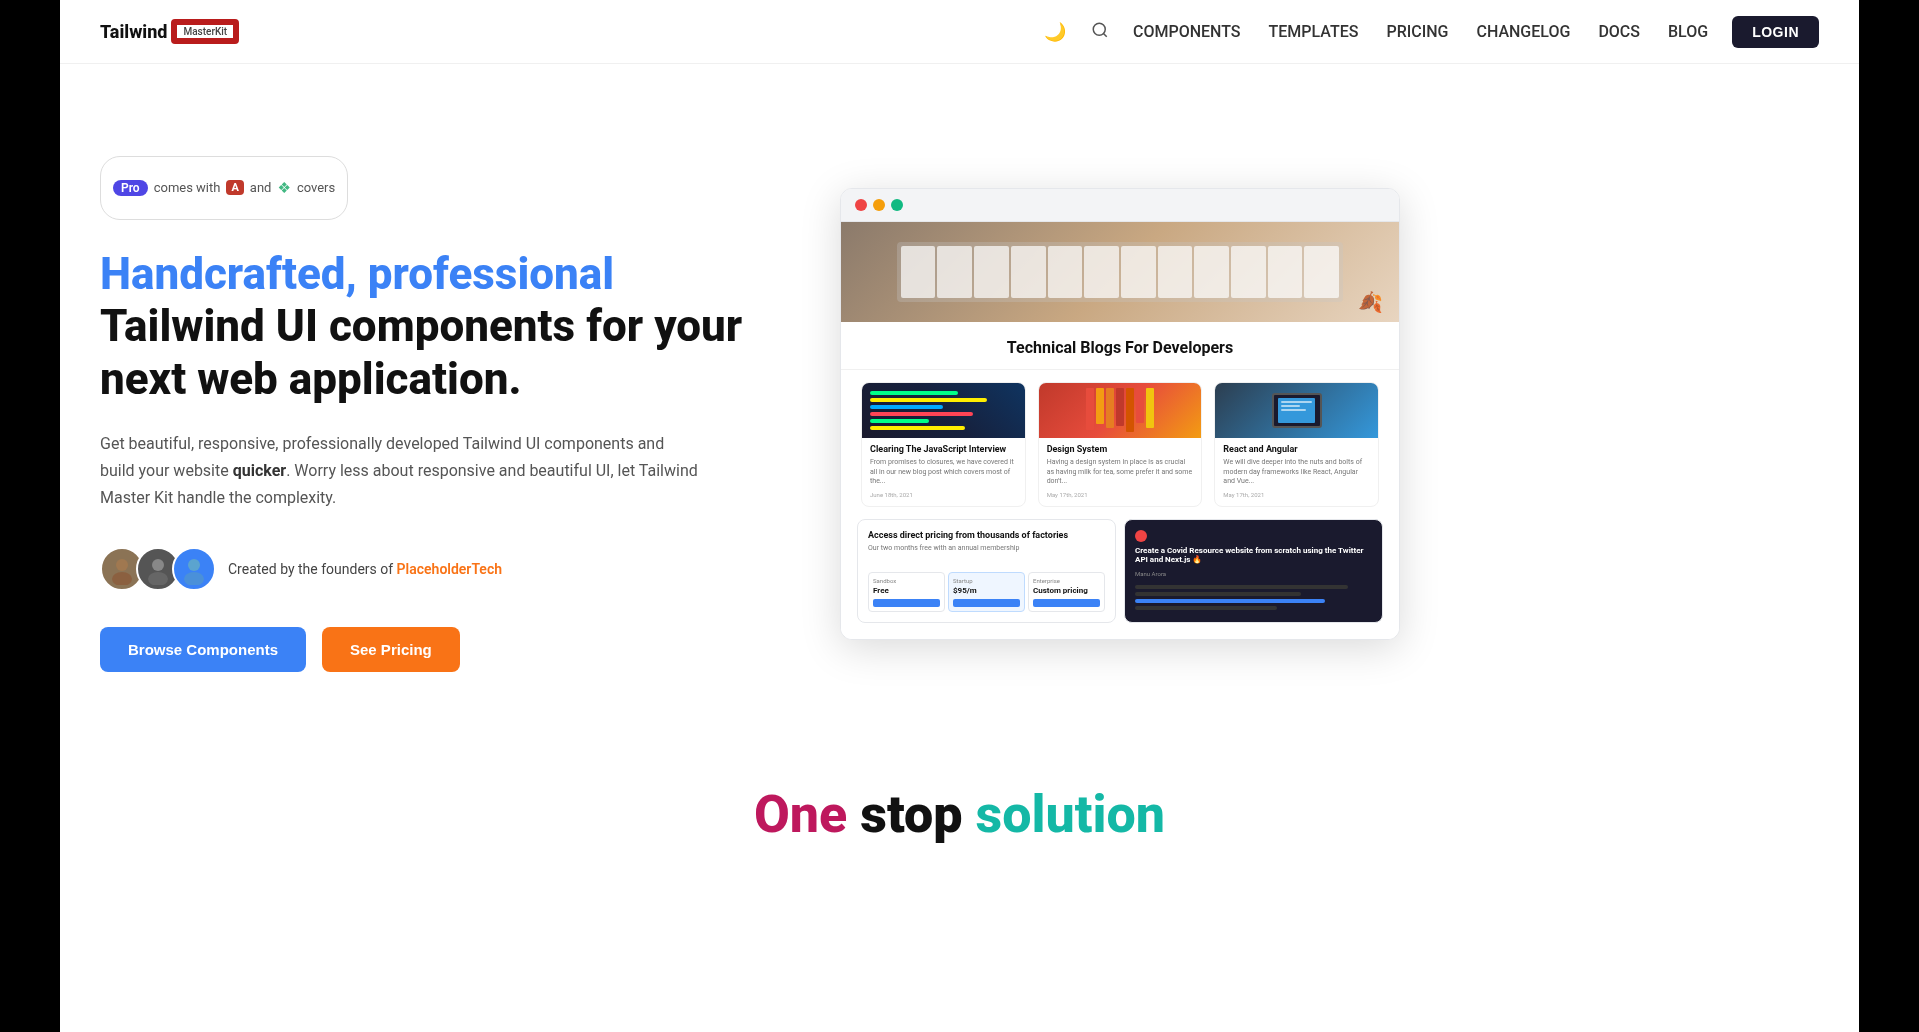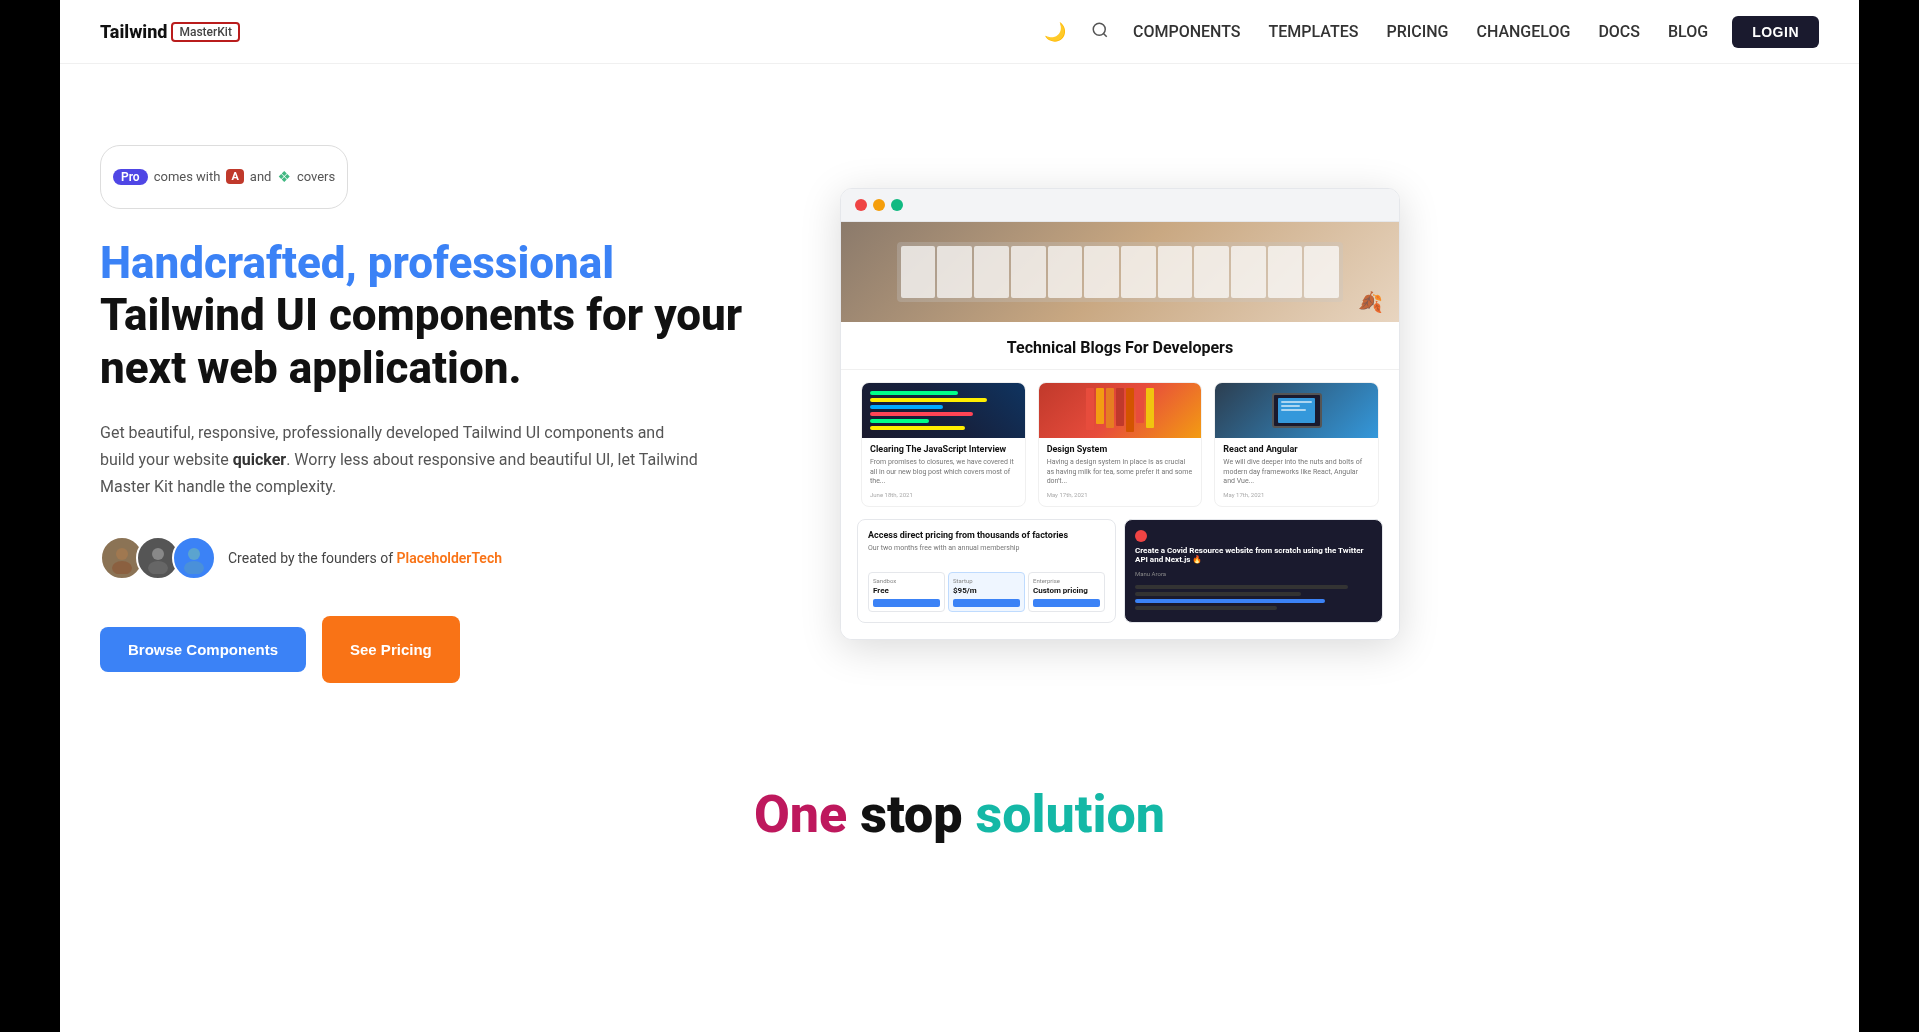--- a/index.html
+++ b/index.html
@@ -50,24 +50,24 @@
       align-items: center;
       gap: 4px;
     }
 
     .logo-tailwind {
       color: #111;
       font-weight: 800;
     }
 
     .logo-masterkit {
-      border: 2px solid #b91c1c;
+      border: 6px solid #b91c1c;
       border-radius: 4px;
       padding: 1px 6px;
-      font-size: 12px;
+      font-size: 10px;
       font-weight: 500;
       color: #444;
     }
 
     .nav-right {
       display: flex;
       align-items: center;
       gap: 24px;
     }
 
@@ -229,21 +229,21 @@
       border-radius: 8px;
       font-size: 15px;
       font-weight: 600;
       cursor: pointer;
     }
 
     .btn-pricing {
       background: #f97316;
       color: #fff;
       border: none;
-      padding: 25px 28px;
+      padding: 14px 28px;
       border-radius: 8px;
       font-size: 15px;
       font-weight: 600;
       cursor: pointer;
     }
 
     
     .hero-right {
       flex: 1;
       max-width: 560px;

